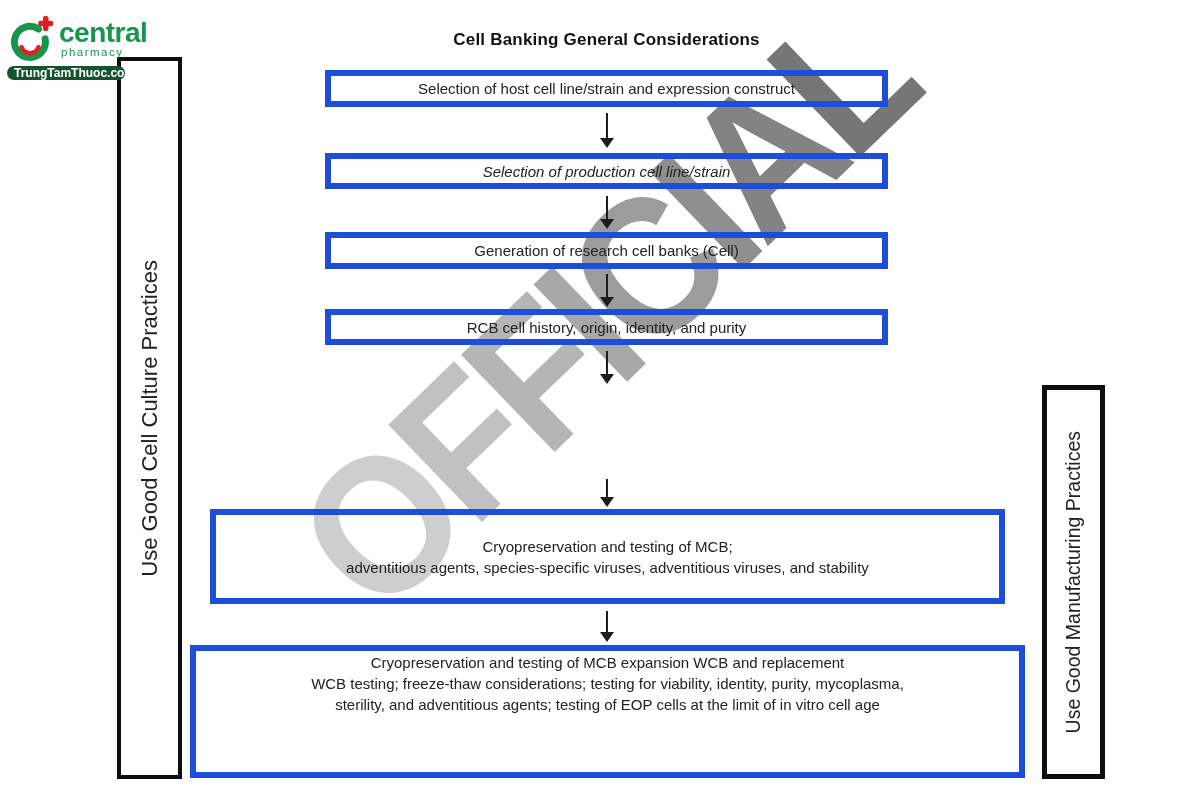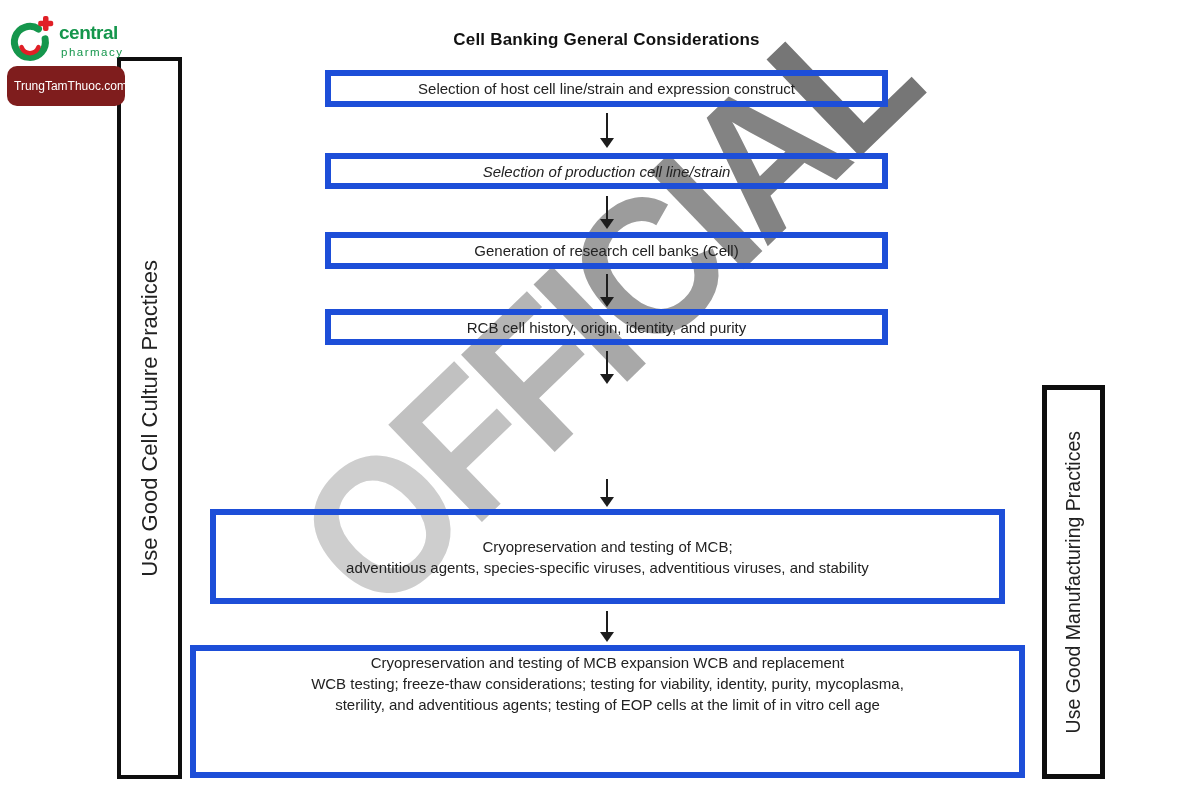--- a/index.html
+++ b/index.html
@@ -12,25 +12,25 @@
     position:absolute;left:125px;top:210px;width:960px;height:200px;
     font-size:196px;font-weight:bold;letter-spacing:-10px;line-height:200px;
     text-align:center;white-space:nowrap;
     transform:rotate(-44deg) scaleX(0.92);transform-origin:50% 50%;
     z-index:0;user-select:none;
   }
   
   .logo{position:absolute;left:8px;top:12px;display:flex;align-items:flex-start;z-index:3;}
   .logo svg{display:block;}
   .logo-text{margin-left:3px;margin-top:8px;}
-  .logo-brand{font-size:19px;font-weight:bold;color:#15964c;line-height:25px;letter-spacing:-0.5px;}
+  .logo-brand{font-size:28px;font-weight:bold;color:#15964c;line-height:25px;letter-spacing:-0.5px;}
   .logo-sub{font-size:11.5px;color:#15964c;letter-spacing:1.5px;margin-top:1px;margin-left:2px;}
   .logo-badge{
-    position:absolute;left:7px;top:66px;width:104px;padding:13px 7px;z-index:3;
-    background:#7f1d1d;border-radius:10px;color:#ffffff;font-size:12px;font-weight:normal;
+    position:absolute;left:7px;top:66px;width:104px;padding:0 7px;z-index:3;
+    background:#14532d;border-radius:10px;color:#ffffff;font-size:12px;font-weight:bold;
     text-align:center;white-space:nowrap;
   }
   
   .fig-title{
     position:absolute;left:325px;top:30px;width:563px;z-index:2;
     text-align:center;font-size:17px;font-weight:bold;color:#111111;letter-spacing:0.2px;
   }
   
   .box{
     position:absolute;z-index:2;border:6px solid #1d4ed8;background:transparent;

